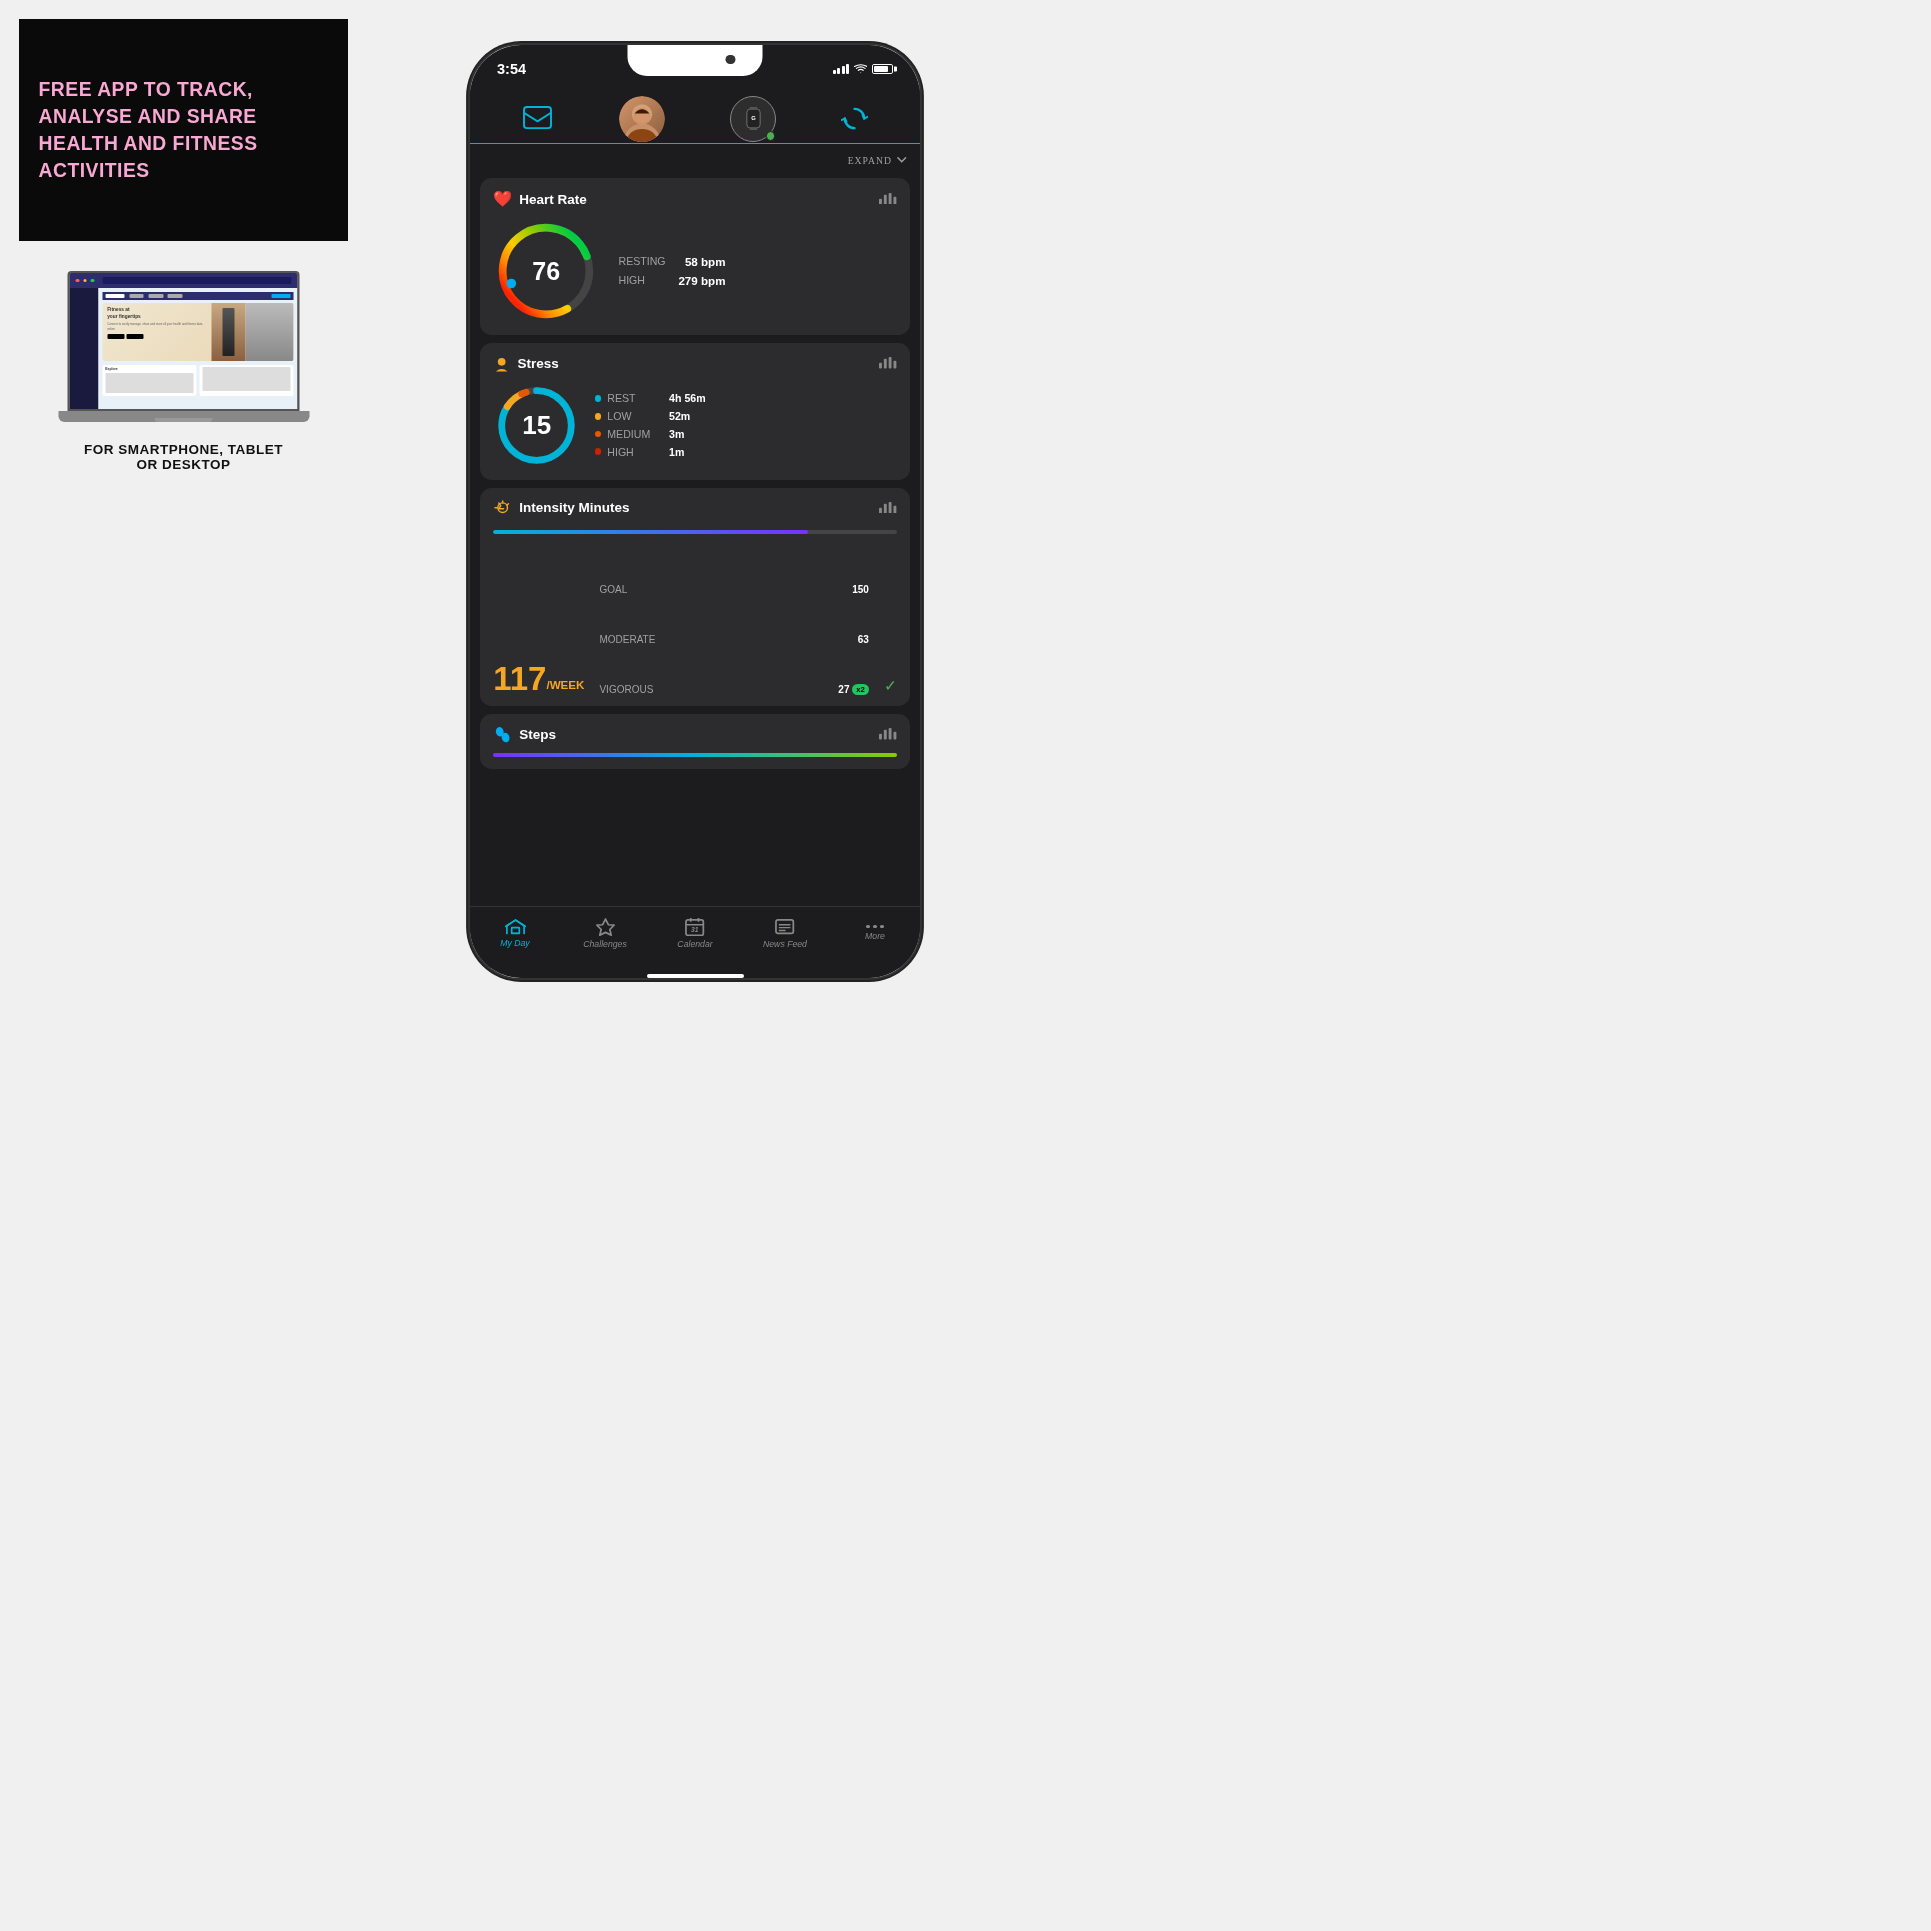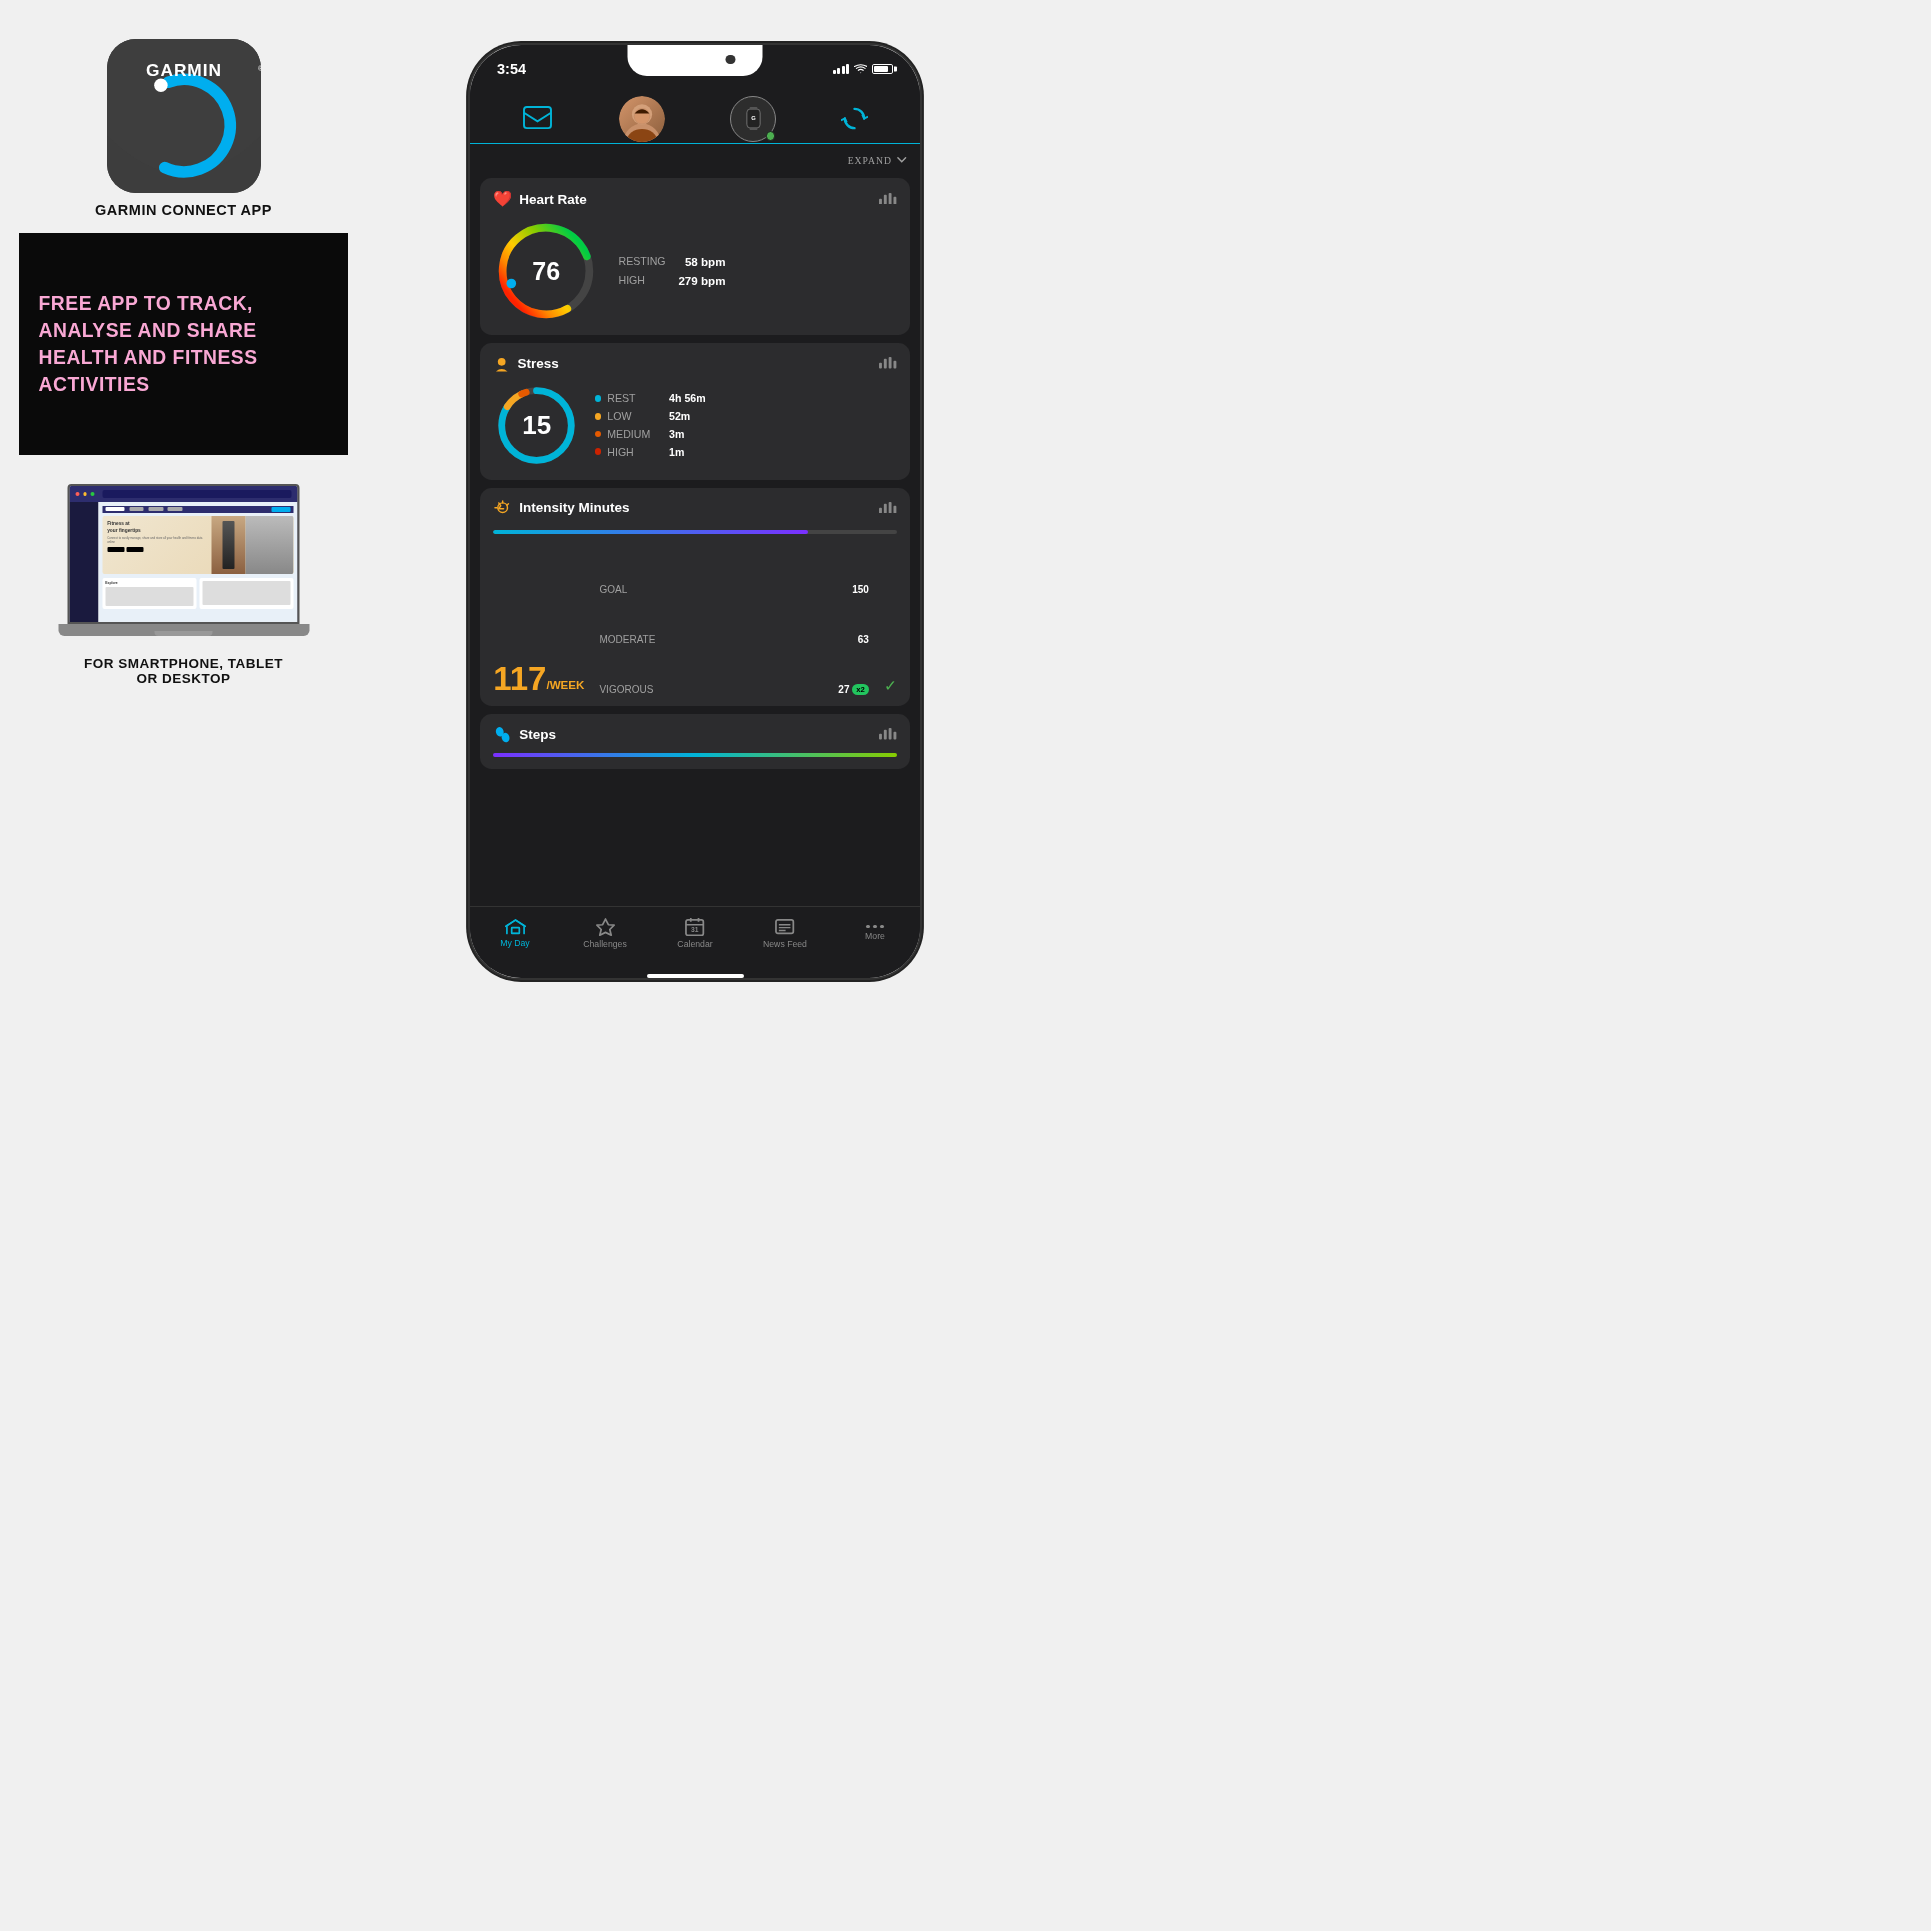--- a/index.html
+++ b/index.html
@@ -539,20 +539,21 @@
     }
 
     
     .bottom-nav {
       background: #1c1c1e;
       padding: 9.7px 0 19.3px;
       display: flex;
       justify-content: space-around;
       align-items: center;
       border-top: 1px solid #333;
+      font-style: italic;
     }
 
     .nav-item {
       display: flex;
       flex-direction: column;
       align-items: center;
       gap: 2.9px;
       min-width: 58px;
     }
 
@@ -646,36 +647,20 @@
     .garmin-logo-svg {
       width: 154px;
       height: 154px;
     }
   </style>
 </head>
 <body>
 
 <div class="left-panel">
 
-  <div class="app-icon-section">
-    <div class="garmin-icon">
-      <svg class="garmin-logo-svg" viewBox="0 0 160 160" xmlns="http://www.w3.org/2000/svg">
-        <rect width="160" height="160" rx="28" fill="#3d3d3d"></rect>
-        <path d="M 20 0 L 140 0 Q 160 0 160 20 L 160 100 Q 120 140 80 140 Q 40 140 0 100 L 0 20 Q 0 0 20 0 Z" fill="#404040" opacity="0.4"></path>
-
-        <circle cx="80" cy="90" r="48" fill="none" stroke="#00aeef" stroke-width="12" stroke-dasharray="251" stroke-dashoffset="63" stroke-linecap="round" transform="rotate(-110 80 90)"></circle>
-
-        <circle cx="56" cy="48" r="7" fill="#ffffff"></circle>
-
-        <text x="80" y="38" text-anchor="middle" fill="white" font-size="18" font-weight="bold" font-family="Arial" letter-spacing="1">GARMIN</text>
-        <text x="157" y="33" fill="white" font-size="8" font-family="Arial">®</text>
-      </svg>
-    </div>
-    <div class="app-title">GARMIN CONNECT APP</div>
-  </div>
 
   <div class="dark-section">
     <div class="dark-section-text">FREE APP TO TRACK, ANALYSE AND SHARE HEALTH AND FITNESS ACTIVITIES</div>
   </div>
 
   <div class="device-section">
     <div class="laptop-image">
       <div class="laptop-body">
         <div class="laptop-screen">
           <div class="laptop-content">

